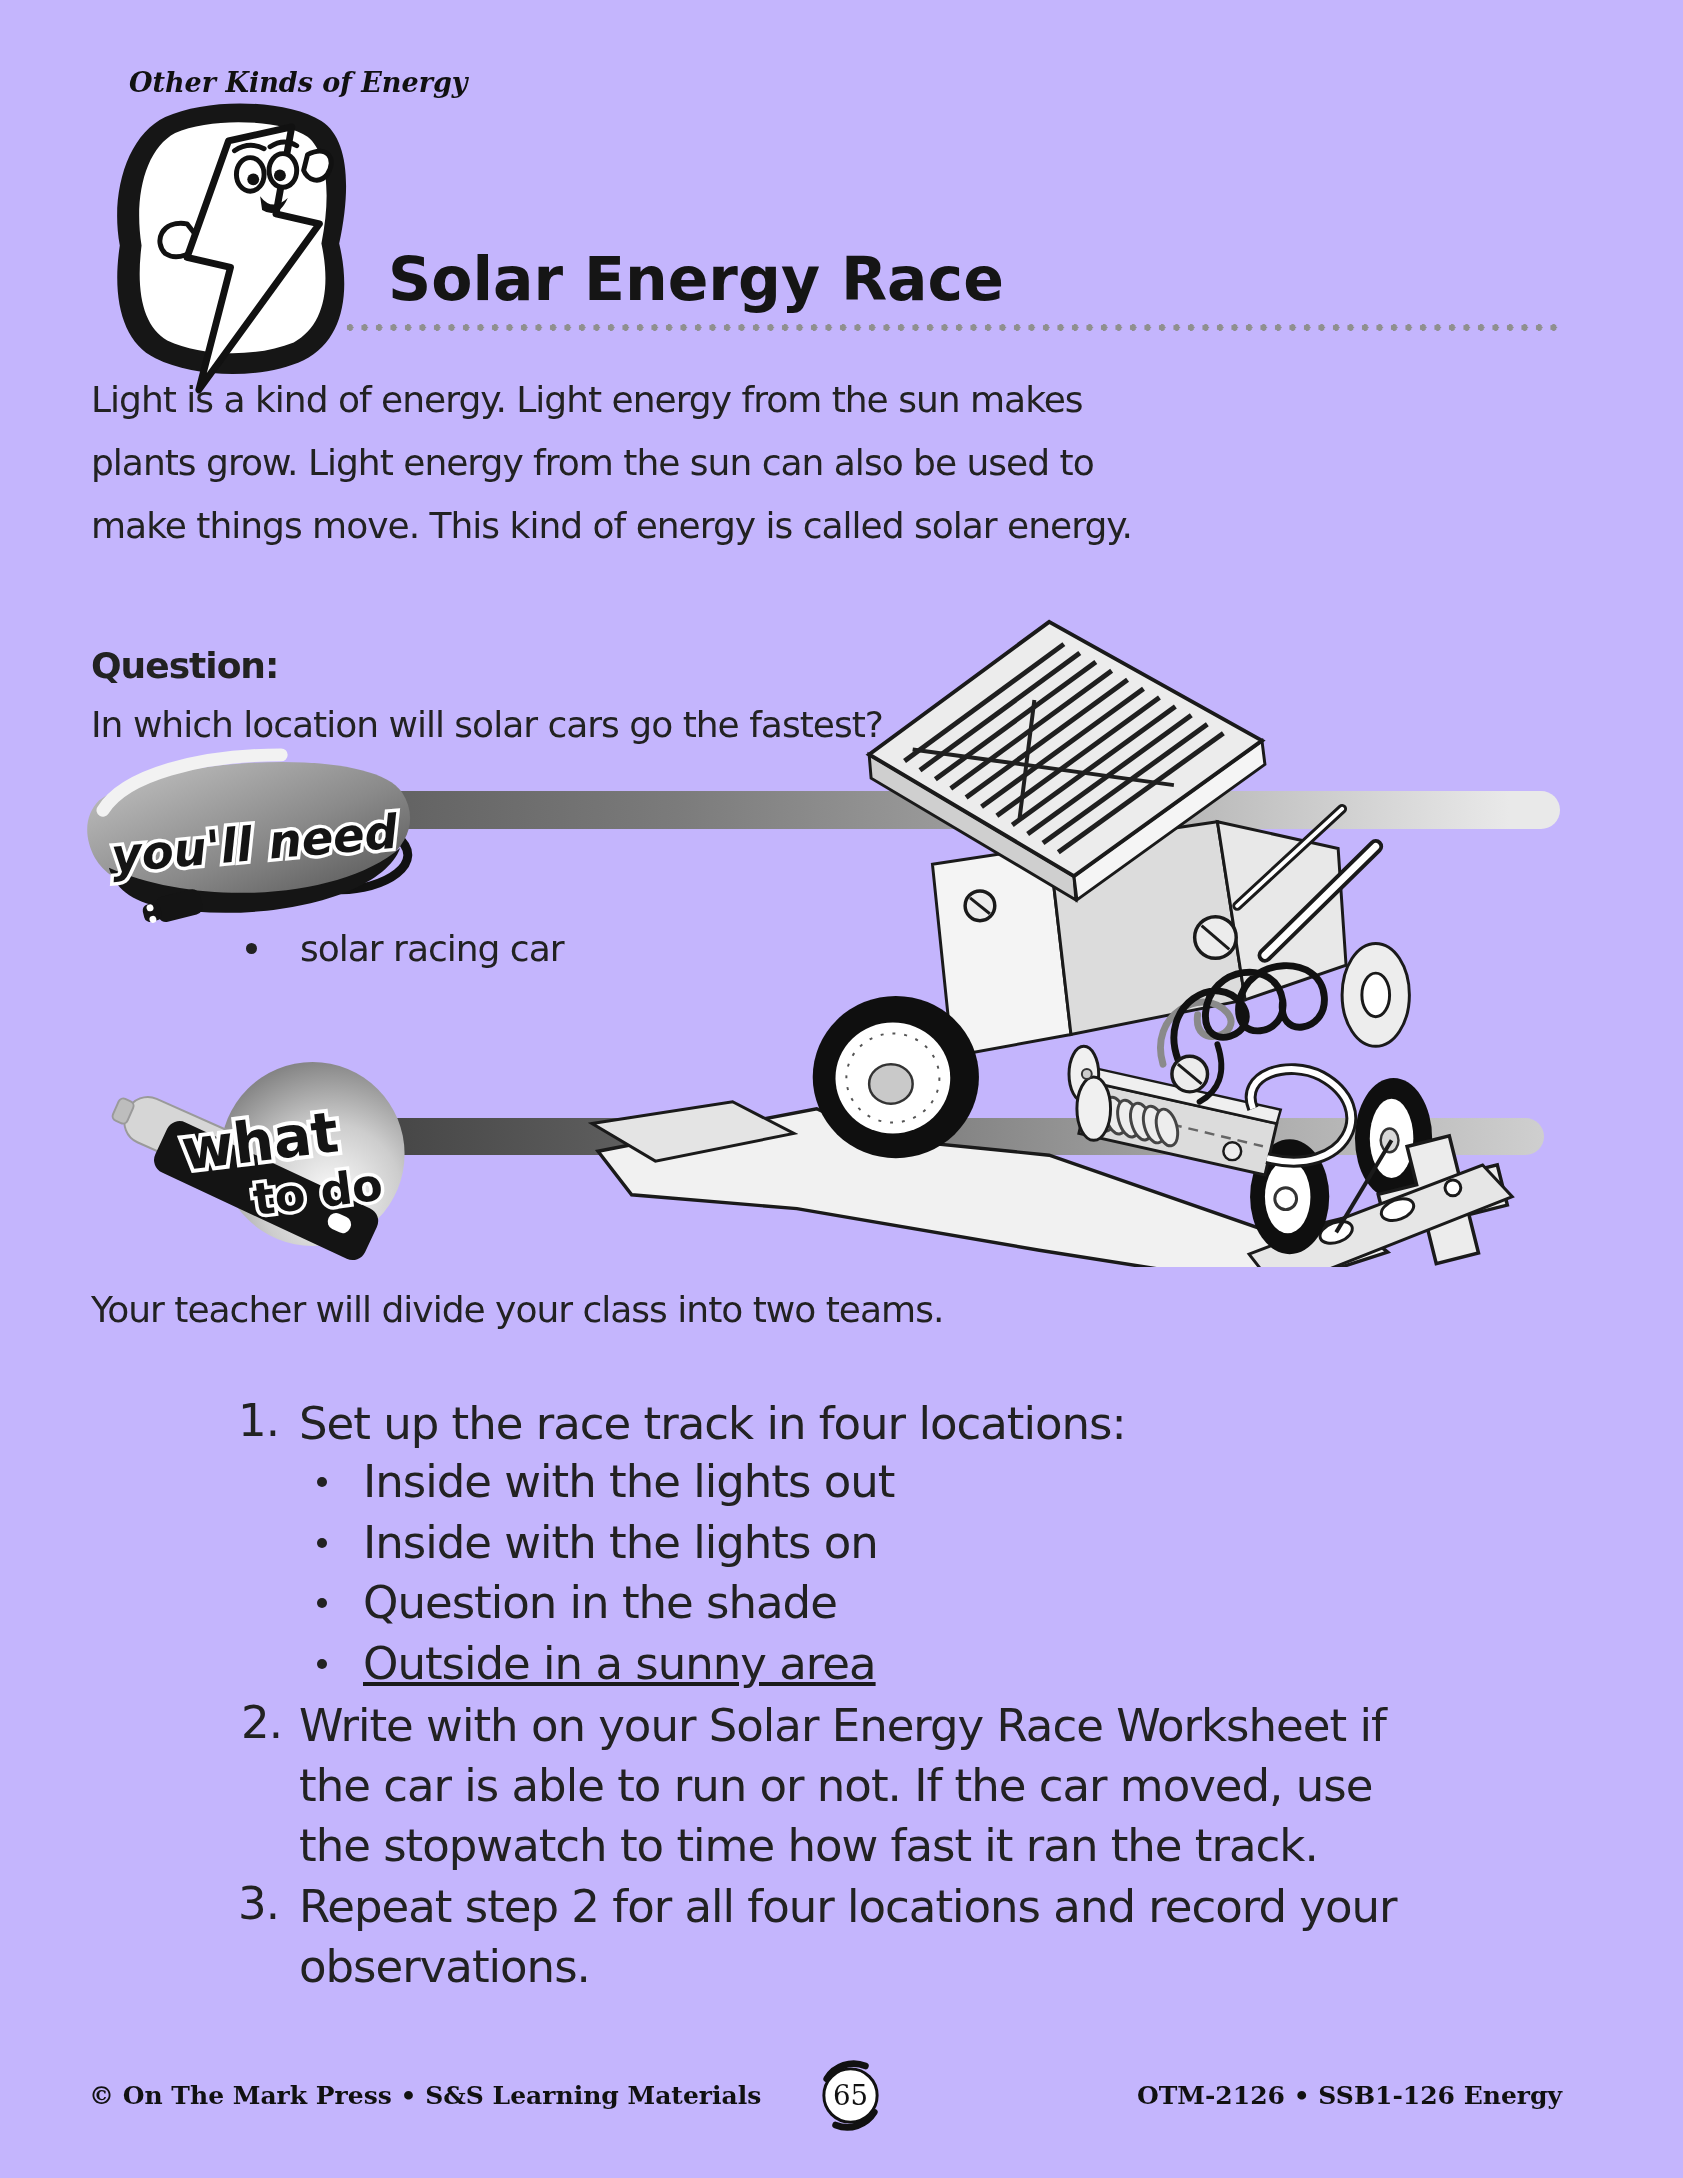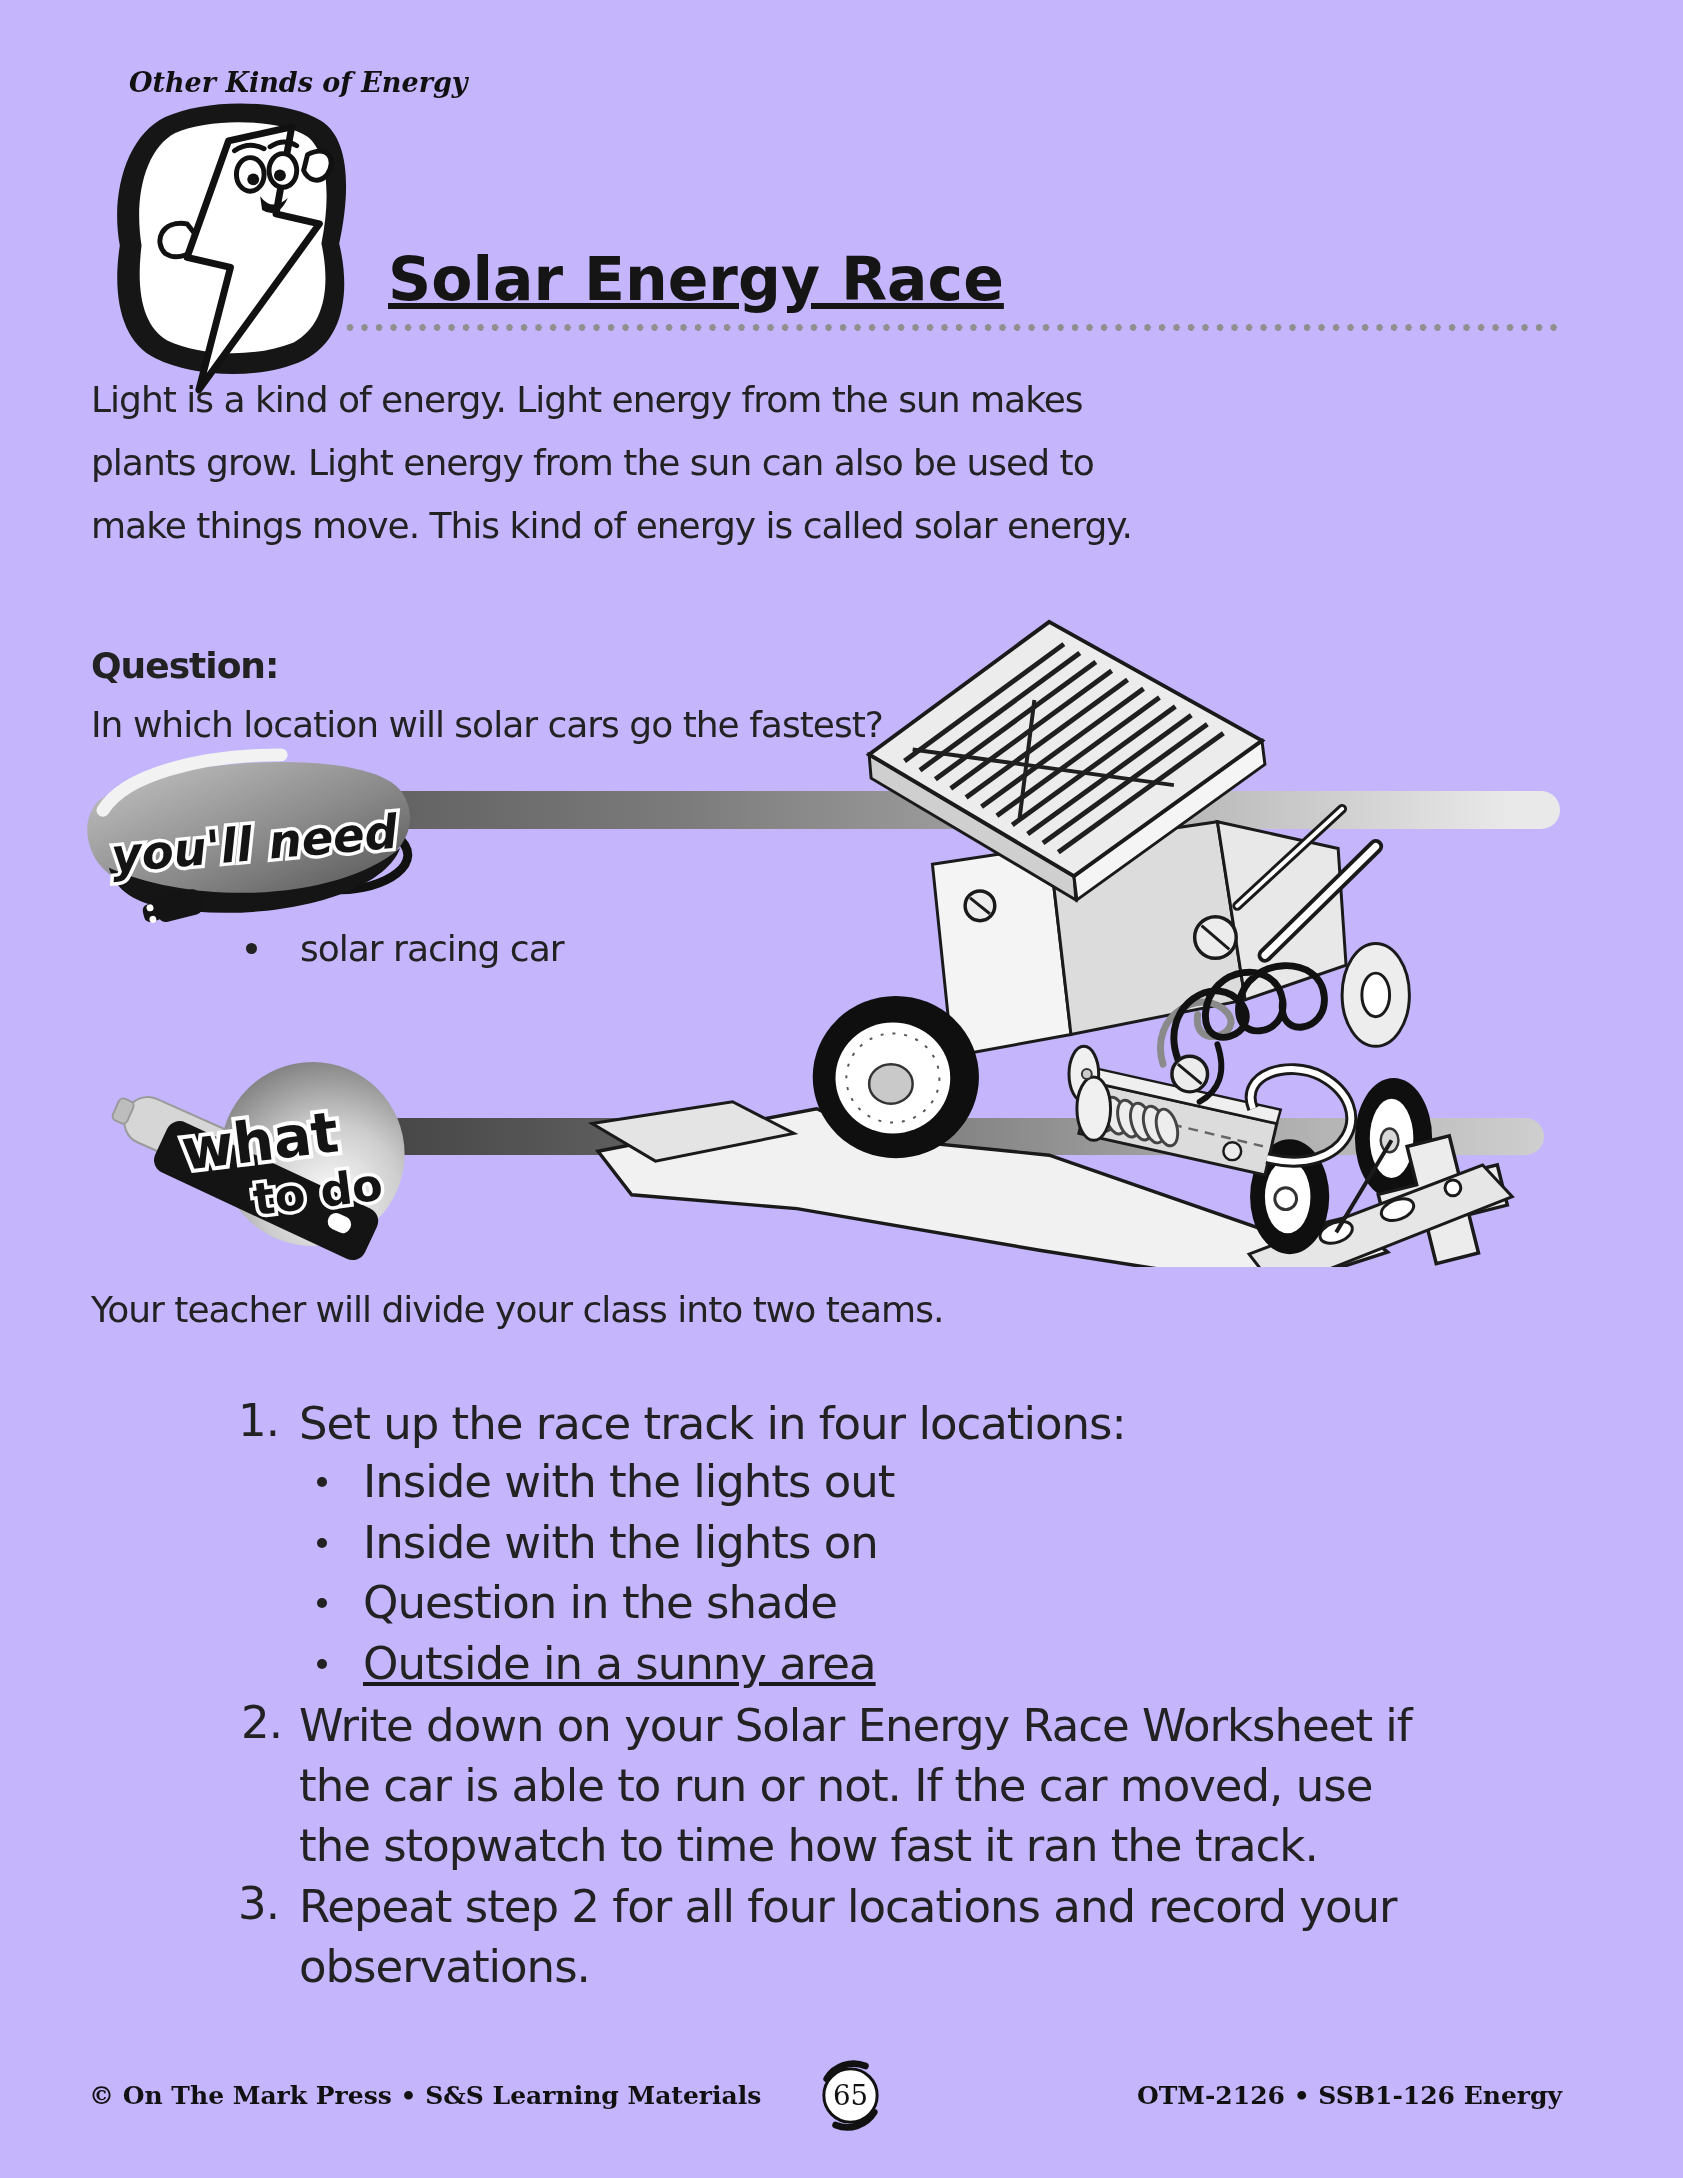--- a/index.html
+++ b/index.html
@@ -49,21 +49,21 @@
     <path d="M206,58 C226,48 236,62 226,78 C218,88 206,84 202,74 Z" fill="#ffffff" stroke="#111111" stroke-width="5" stroke-linejoin="round"></path>
     <ellipse cx="148" cy="78" rx="14" ry="17" fill="#ffffff" stroke="#111111" stroke-width="5"></ellipse>
     <ellipse cx="181" cy="74" rx="14" ry="17" fill="#ffffff" stroke="#111111" stroke-width="5"></ellipse>
     <circle cx="151" cy="83" r="6" fill="#111111"></circle>
     <circle cx="178" cy="79" r="6" fill="#111111"></circle>
     <path d="M132,54 Q147,44 162,52" fill="none" stroke="#111111" stroke-width="5" stroke-linecap="round"></path>
     <path d="M168,50 Q182,41 195,49" fill="none" stroke="#111111" stroke-width="5" stroke-linecap="round"></path>
     <path d="M158,100 Q170,116 186,102 Q176,124 160,114 Z" fill="#111111"></path>
   </svg>
 
-  <div class="abs page-title" style="left:388px;top:244px;z-index:2;text-decoration:underline;">Solar Energy Race</div>
+  <div class="abs page-title" style="left:388px;top:244px;z-index:2;">Solar Energy Race</div>
 
   <div class="abs body-text" style="left:91px;top:368px;">
     <div>Light is a kind of energy. Light energy from the sun makes</div>
     <div>plants grow. Light energy from the sun can also be used to</div>
     <div>make things move. This kind of energy is called solar energy.</div>
   </div>
 
   <div class="abs body-text bold" style="left:91px;top:634px;">Question:</div>
   <div class="abs body-text" style="left:91px;top:693px;">In which location will solar cars go the fastest?</div>
 
@@ -228,21 +228,21 @@
     <span class="bullet-dot"></span>
     <span class="list-text">Question in the shade</span>
   </div>
   <div class="abs bullet-row loc" style="left:317px;top:1636px;height:55px;text-decoration:underline;">
     <span class="bullet-dot"></span>
     <span class="list-text">Outside in a sunny area</span>
   </div>
 
   <div class="abs step-num" style="left:241px;top:1696px;">2.</div>
   <div class="abs list-text" style="left:299px;top:1696px;">
-    <div>Write down on your Solar Energy Race Worksheet if</div>
+    <div>Write with on your Solar Energy Race Worksheet if</div>
     <div>the car is able to run or not. If the car moved, use</div>
     <div>the stopwatch to time how fast it ran the track.</div>
   </div>
 
   <div class="abs step-num" style="left:238px;top:1877px;">3.</div>
   <div class="abs list-text" style="left:299px;top:1877px;">
     <div>Repeat step 2 for all four locations and record your</div>
     <div>observations.</div>
   </div>
 

